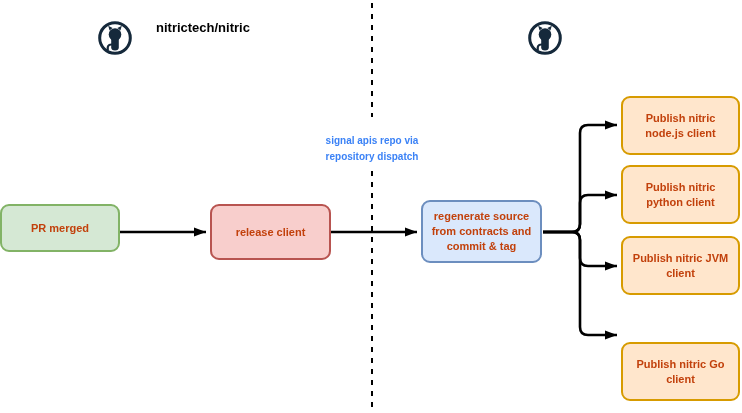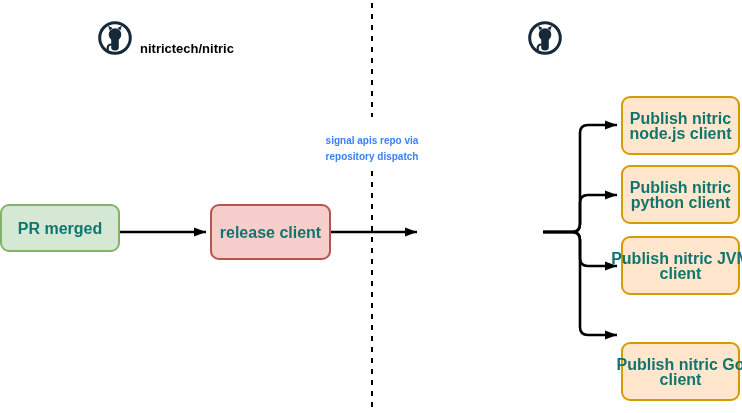--- a/index.html
+++ b/index.html
@@ -8,30 +8,30 @@
     width:742px;height:413px;
     background:#ffffff;
     font-family:"Liberation Sans", sans-serif;
     overflow:hidden;
   }
   #wires{position:absolute;left:0;top:0;width:742px;height:413px;}
   .node{
     position:absolute;
     display:flex;align-items:center;justify-content:center;
     text-align:center;
-    font-weight:bold;font-size:16px;line-height:15px;color:#0f766e;
+    font-weight:bold;font-size:11px;line-height:15px;color:#c2410c;
     border:2px solid;border-radius:9px;
     white-space:nowrap;
     box-sizing:border-box;
   }
   .node-green{background:#d5e8d4;border-color:#82b366;}
   .node-red{background:#f8cecc;border-color:#b85450;}
   .node-blue{background:#dae8fc;border-color:#6c8ebf;}
   .node-orange{background:#ffe6cc;border-color:#d79b00;}
-  .repo-header{position:absolute;display:flex;align-items:flex-end;gap:7px;}
+  .repo-header{position:absolute;display:flex;align-items:flex-start;gap:23px;}
   .repo-label{font-weight:bold;font-size:13px;color:#000;white-space:nowrap;}
   .gh-icon{display:block;}
   .divider-note{
     position:absolute;left:300px;top:133px;width:144px;
     text-align:center;font-weight:bold;font-size:10px;line-height:16px;color:#3b82f6;
   }
 </style>
 </head>
 <body>
 
@@ -84,20 +84,23 @@
   </div>
 
   <div class="divider-note"><span>signal apis repo via<br>repository dispatch</span></div>
 
   <div class="node node-green" style="left:0px;  top:204px;width:120px;height:48px;">
       <span>PR merged</span>
     </div>
   <div class="node node-red" style="left:210px;top:204px;width:121px;height:56px;">
       <span>release client</span>
     </div>
+  <div class="node node-blue" style="left:421px;top:200px;width:121px;height:63px;">
+      <span>regenerate source<br>from contracts and<br>commit &amp; tag</span>
+    </div>
 
   <div class="node node-orange" style="left:621px;top:96px; width:119px;height:59px;">
       <span>Publish nitric<br>node.js client</span>
     </div>
   <div class="node node-orange" style="left:621px;top:165px;width:119px;height:59px;">
       <span>Publish nitric<br>python client</span>
     </div>
   <div class="node node-orange" style="left:621px;top:236px;width:119px;height:59px;">
       <span>Publish nitric JVM<br>client</span>
     </div>

